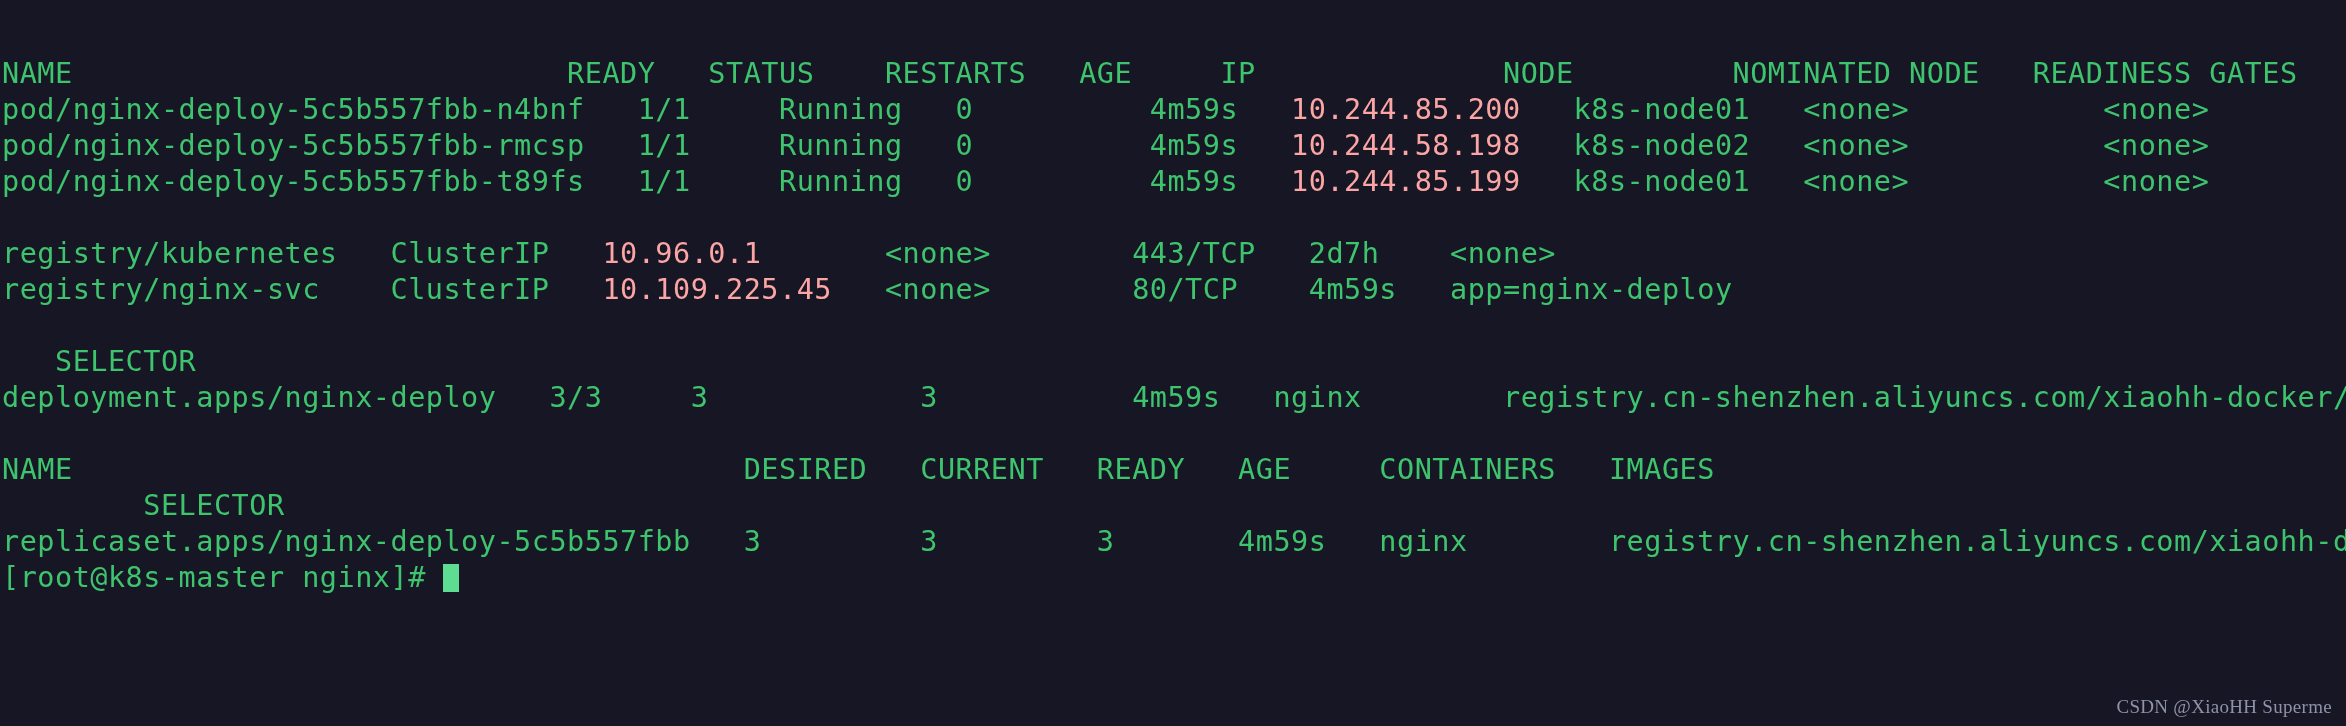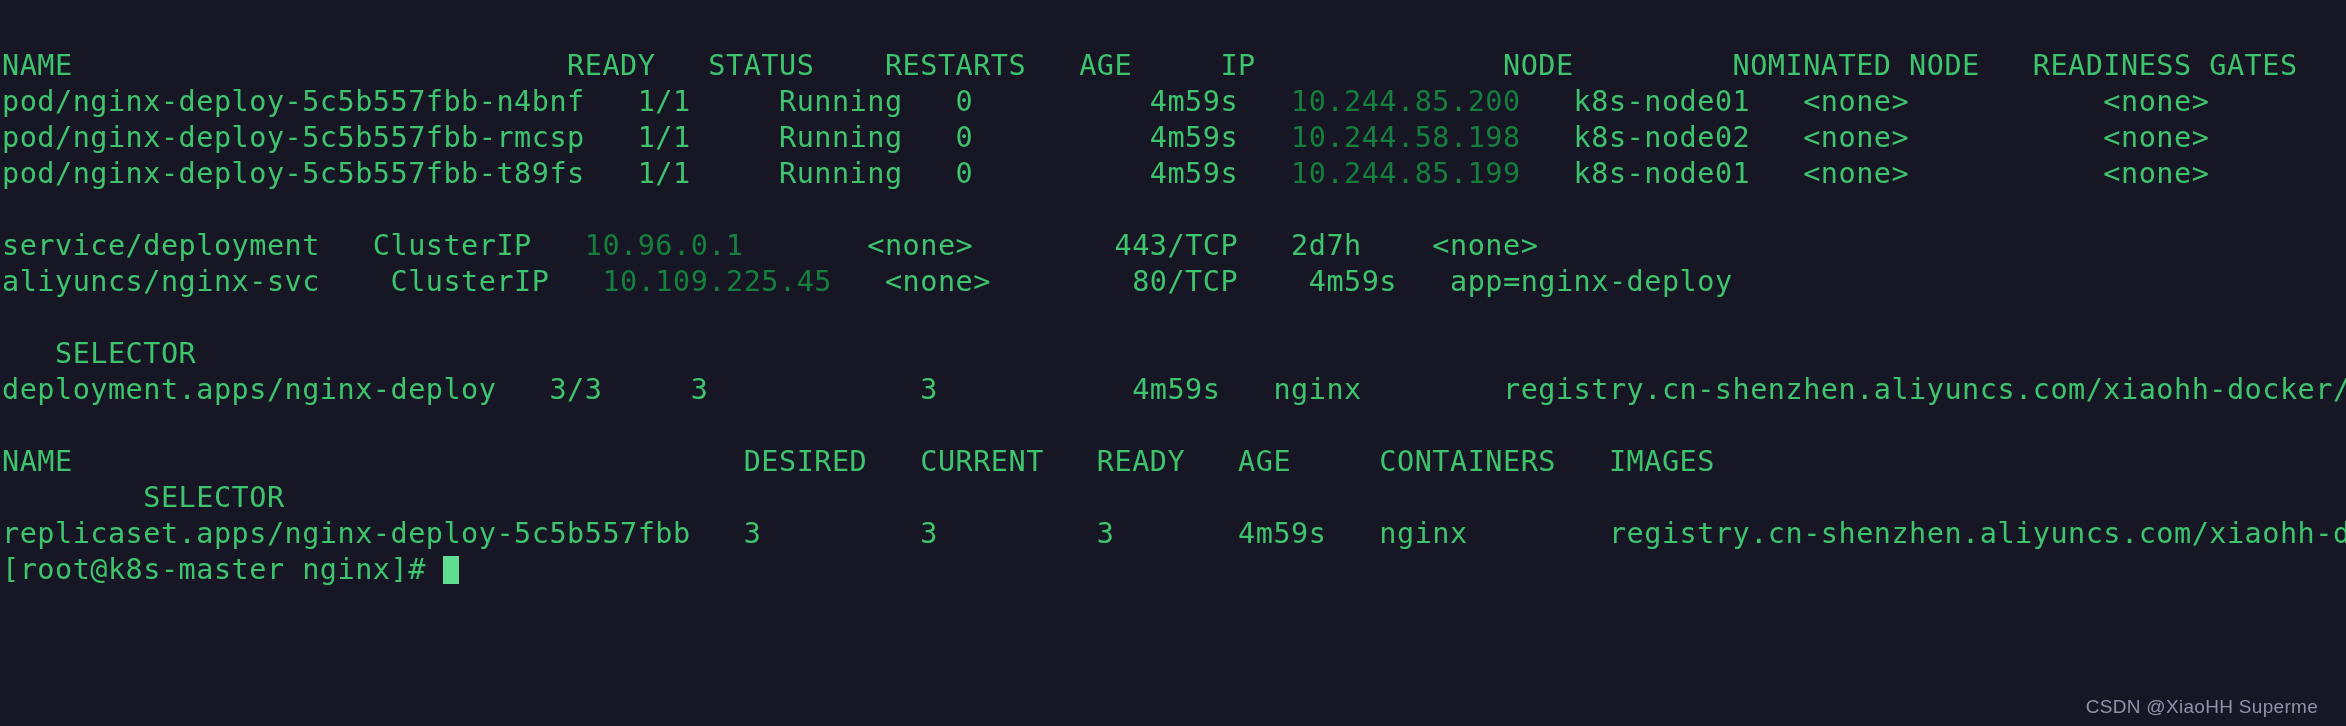--- a/index.html
+++ b/index.html
@@ -13,52 +13,52 @@
     height: 726px;
     overflow: hidden;
     font-family: "DejaVu Sans Mono", "Liberation Mono", monospace;
   }
   #terminal {
     position: relative;
     width: 2346px;
     height: 726px;
     background: #161625;
     box-sizing: border-box;
-    padding: 0px 0 0 2px;
+    padding: 8px 0 0 2px;
   }
   .line {
     display: block;
     white-space: pre;
     font-family: "DejaVu Sans Mono", "Liberation Mono", monospace;
     font-size: 28.5px;
     line-height: 36px;
     letter-spacing: 0.5px;
     color: #3ec46d;
     height: 36px;
   }
   .line.clip-top {
     height: 12px;
     line-height: 20px;
     overflow: hidden;
     color: #3ec46d;
   }
   .seg-green   { color: #3ec46d; }
-  .seg-magenta { color: #15803d; }
+  .seg-magenta { color: #fca5a5; }
   .cursor {
     display: inline-block;
     width: 16px;
     height: 28px;
     background: #5ddc92;
     vertical-align: -5px;
   }
   #watermark {
     position: absolute;
-    right: 28px;
+    right: 14px;
     bottom: 8px;
-    font-family: Liberation Sans, sans-serif;
+    font-family: Liberation Serif, serif;
     font-size: 19px;
     color: #8e93a8;
     letter-spacing: 0.3px;
     white-space: pre;
   }
 </style>
 </head>
 <body>
 
 <div id="terminal">
@@ -71,23 +71,23 @@
 
   <div class="line"><span class="seg-green">pod/nginx-deploy-5c5b557fbb-n4bnf   1/1     Running   0          4m59s   </span><span class="seg-magenta">10.244.85.200</span><span class="seg-green">   k8s-node01   &lt;none&gt;           &lt;none&gt;</span></div>
 
   <div class="line"><span class="seg-green">pod/nginx-deploy-5c5b557fbb-rmcsp   1/1     Running   0          4m59s   </span><span class="seg-magenta">10.244.58.198</span><span class="seg-green">   k8s-node02   &lt;none&gt;           &lt;none&gt;</span></div>
 
   <div class="line"><span class="seg-green">pod/nginx-deploy-5c5b557fbb-t89fs   1/1     Running   0          4m59s   </span><span class="seg-magenta">10.244.85.199</span><span class="seg-green">   k8s-node01   &lt;none&gt;           &lt;none&gt;</span></div>
 
   <div class="line"></div>
 
 
-  <div class="line"><span class="seg-green">service/deployment   ClusterIP   </span><span class="seg-magenta">10.96.0.1</span><span class="seg-green">       &lt;none&gt;        443/TCP   2d7h    &lt;none&gt;</span></div>
+  <div class="line"><span class="seg-green">registry/kubernetes   ClusterIP   </span><span class="seg-magenta">10.96.0.1</span><span class="seg-green">       &lt;none&gt;        443/TCP   2d7h    &lt;none&gt;</span></div>
 
-  <div class="line"><span class="seg-green">aliyuncs/nginx-svc    ClusterIP   </span><span class="seg-magenta">10.109.225.45</span><span class="seg-green">   &lt;none&gt;        80/TCP    4m59s   app=nginx-deploy</span></div>
+  <div class="line"><span class="seg-green">registry/nginx-svc    ClusterIP   </span><span class="seg-magenta">10.109.225.45</span><span class="seg-green">   &lt;none&gt;        80/TCP    4m59s   app=nginx-deploy</span></div>
 
   <div class="line"></div>
 
 
   <div class="line"><span class="seg-green">   SELECTOR</span></div>
 
   <div class="line"><span class="seg-green">deployment.apps/nginx-deploy   3/3     3            3           4m59s   nginx        registry.cn-shenzhen.aliyuncs.com/xiaohh-docker/nginx:1.21.6</span></div>
 
 
   <div class="line"></div>

